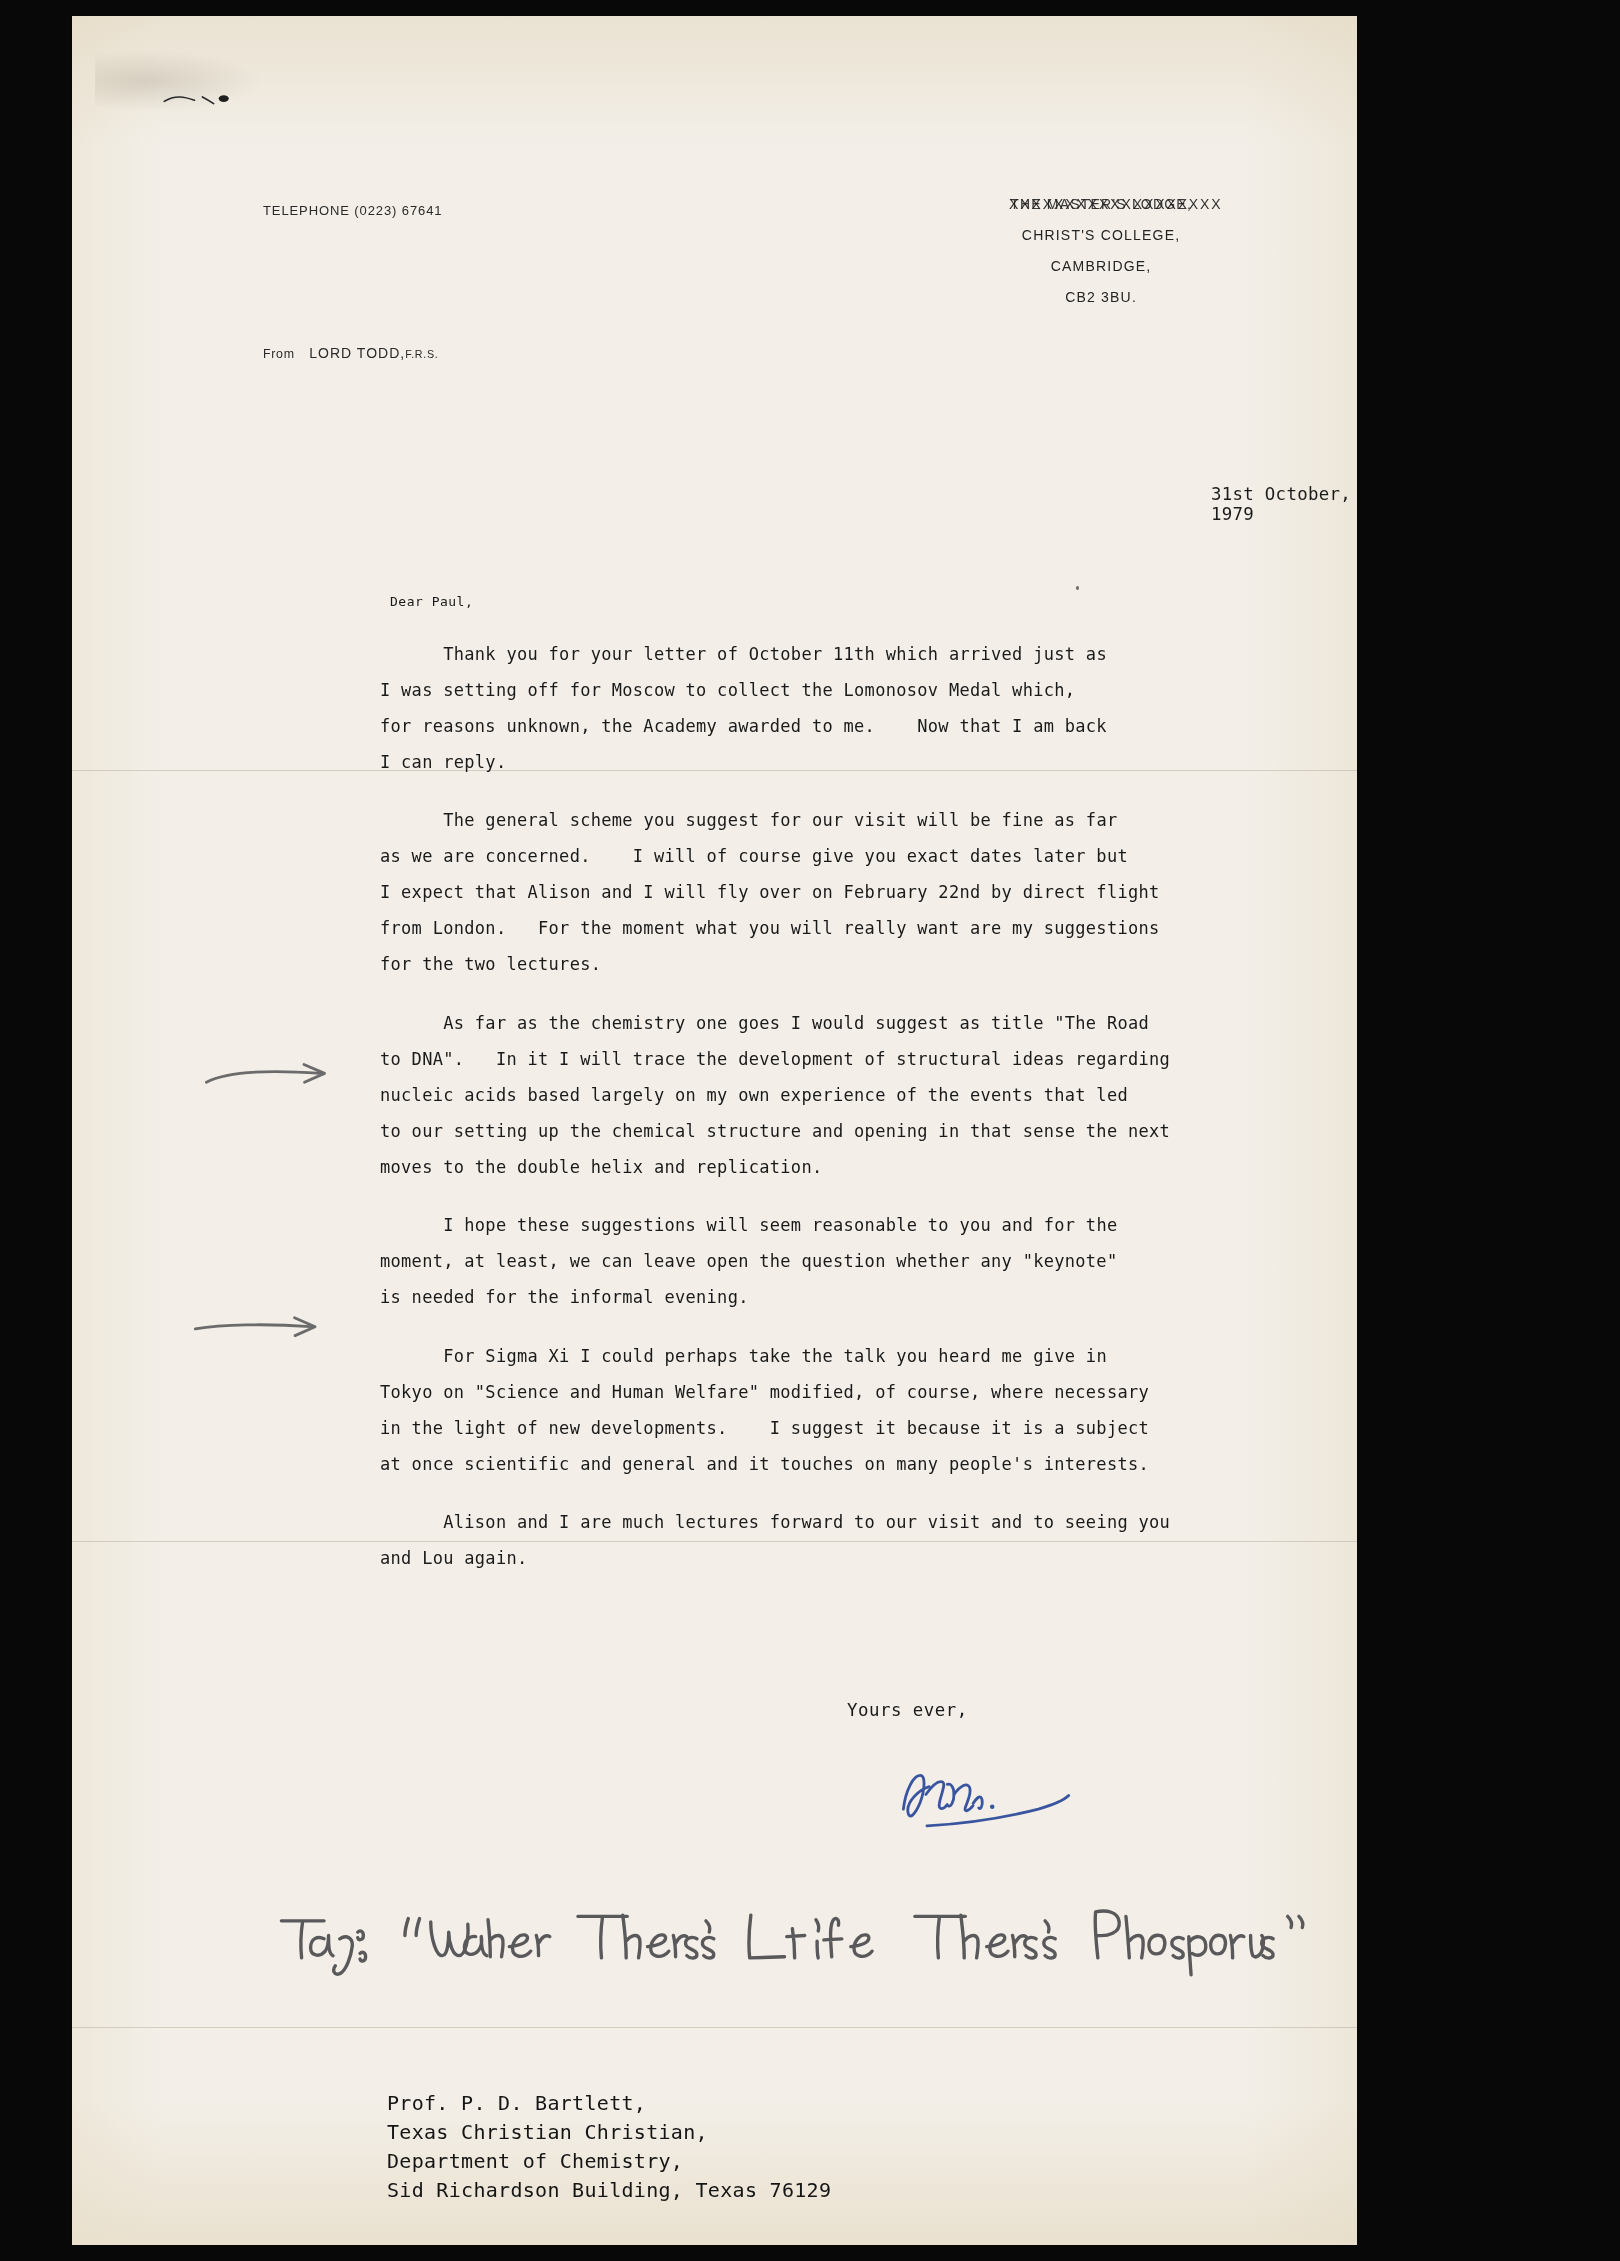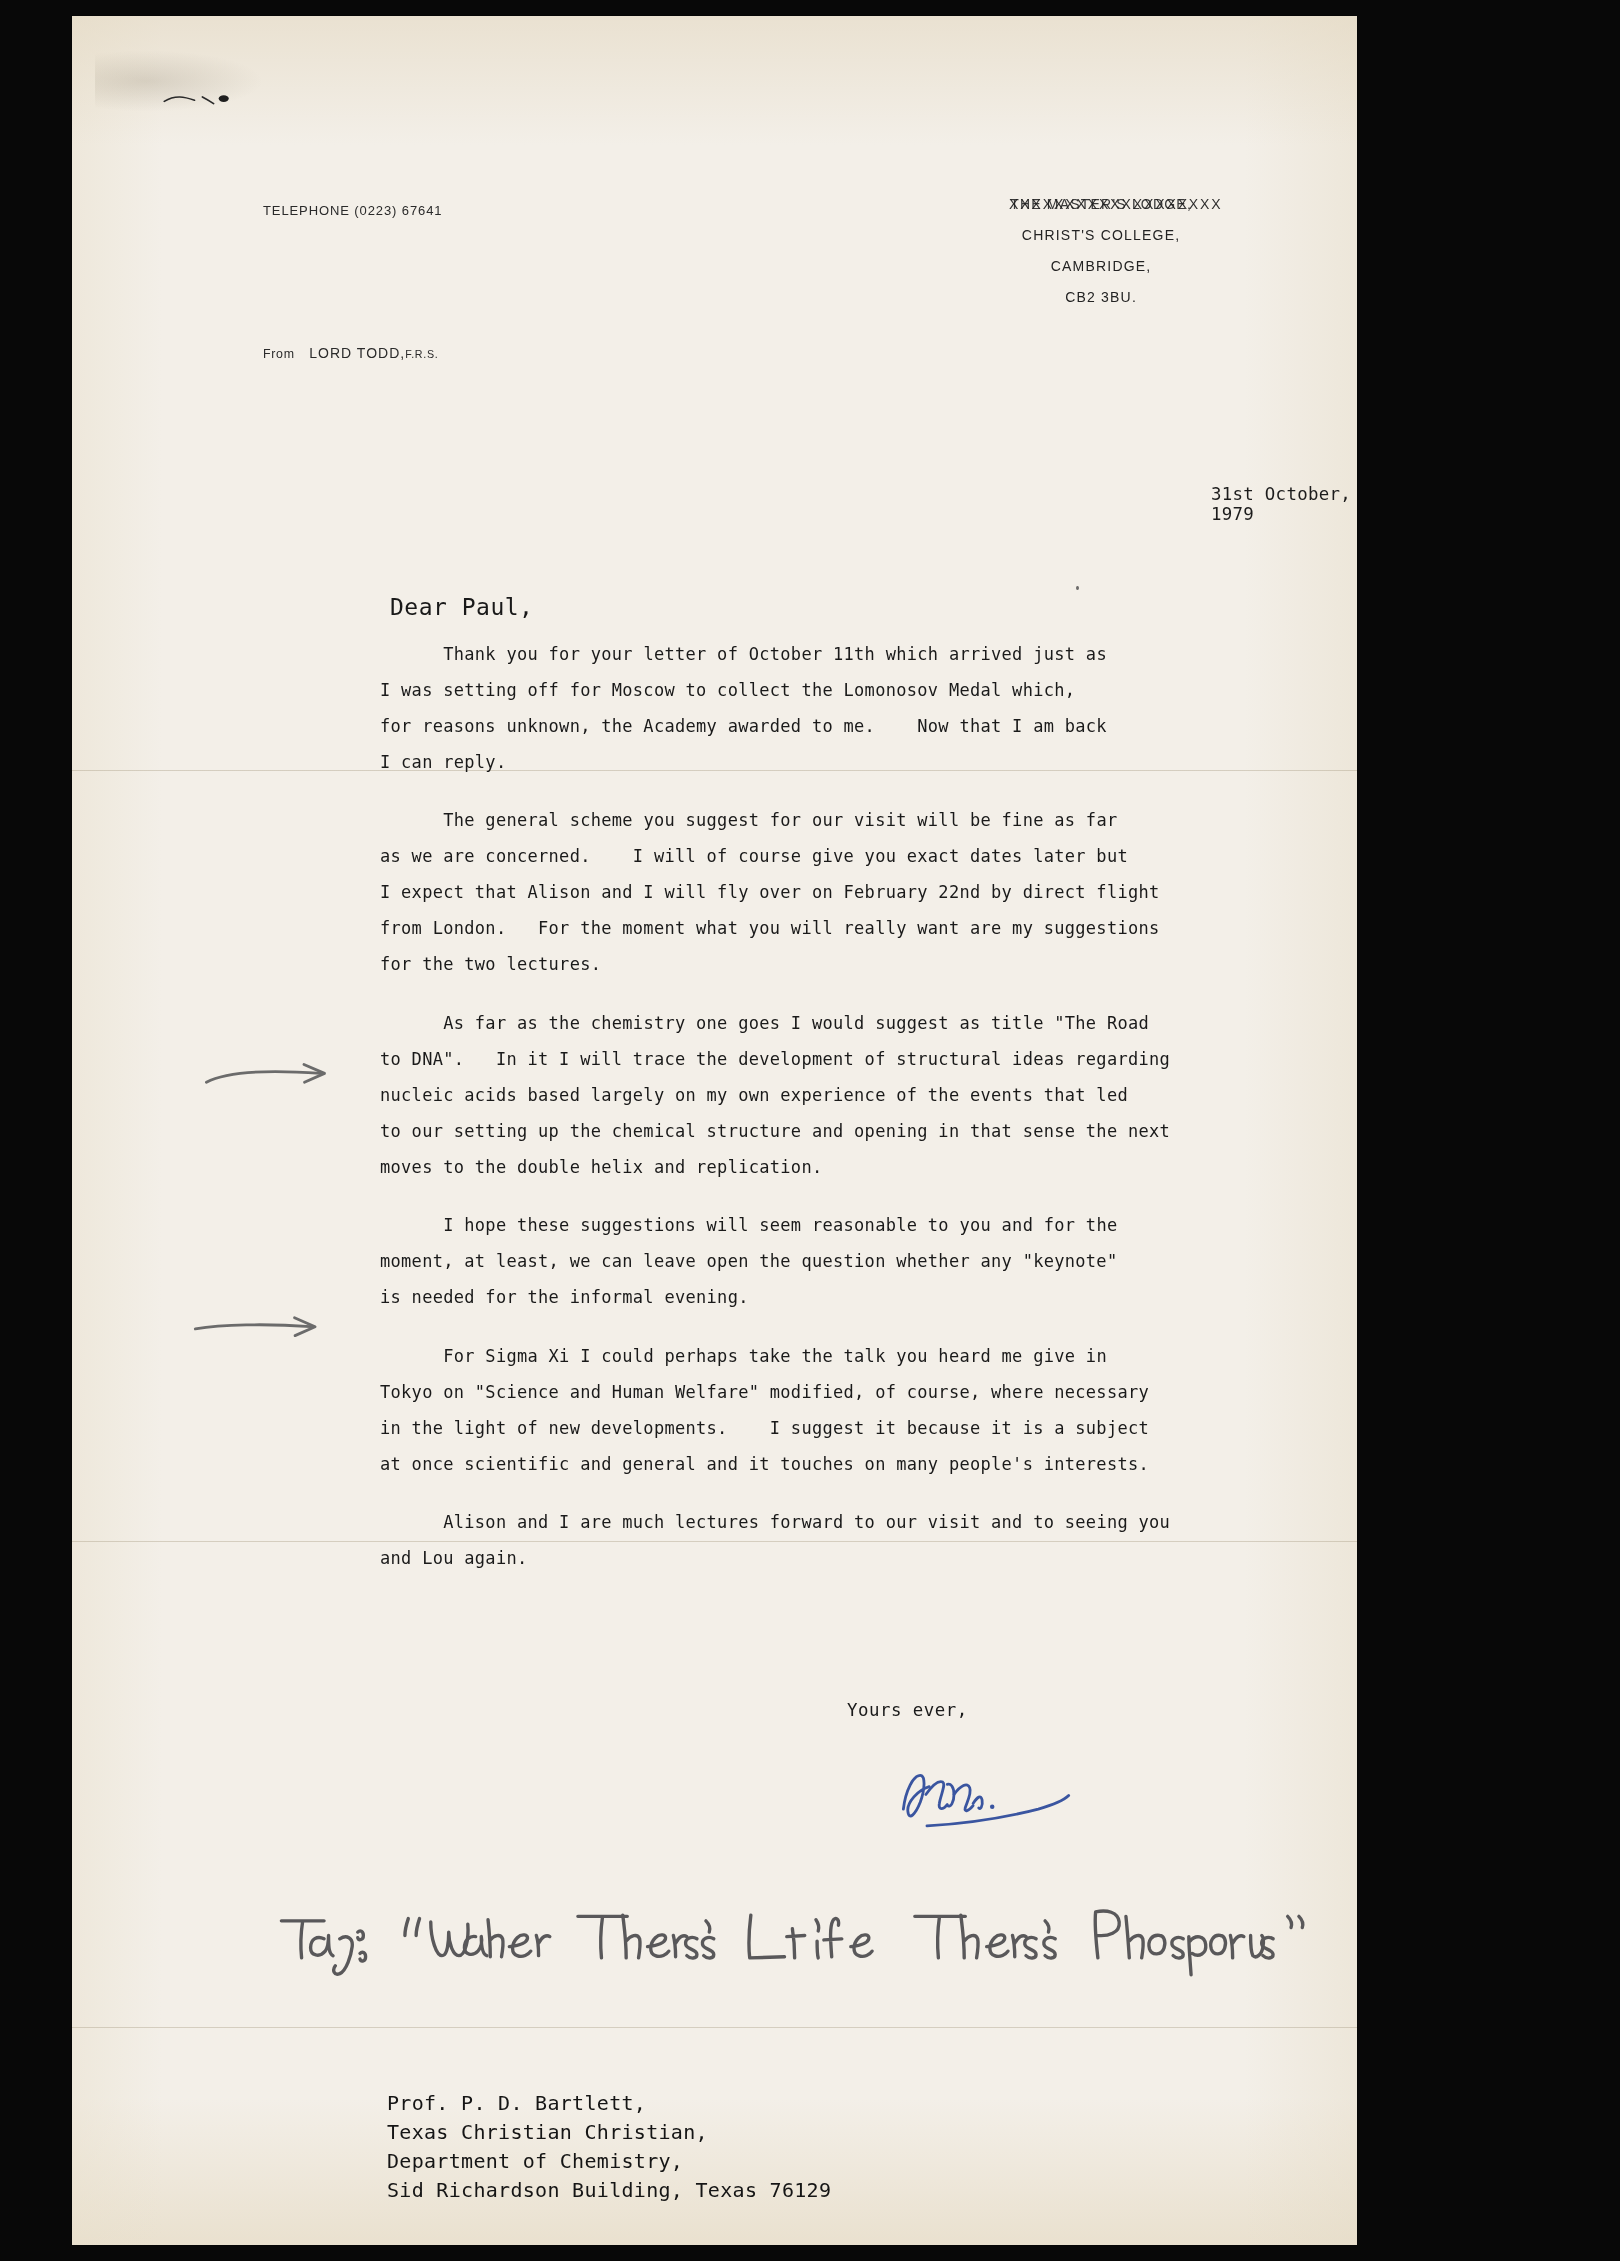--- a/index.html
+++ b/index.html
@@ -145,21 +145,21 @@
     font-size: 17.4px;
     letter-spacing: 0.3px;
     color: #1c1c1c;
   }
 
   
   .salutation {
     position: absolute;
     left: 318px;
     top: 578px;
-    font-size: 23px;
+    font-size: 13px;
     letter-spacing: 0.5px;
     color: #191919;
   }
 
   .body-text {
     position: absolute;
     left: 308px;
     top: 620px;
     width: 1193px;
     font-size: 17px;

